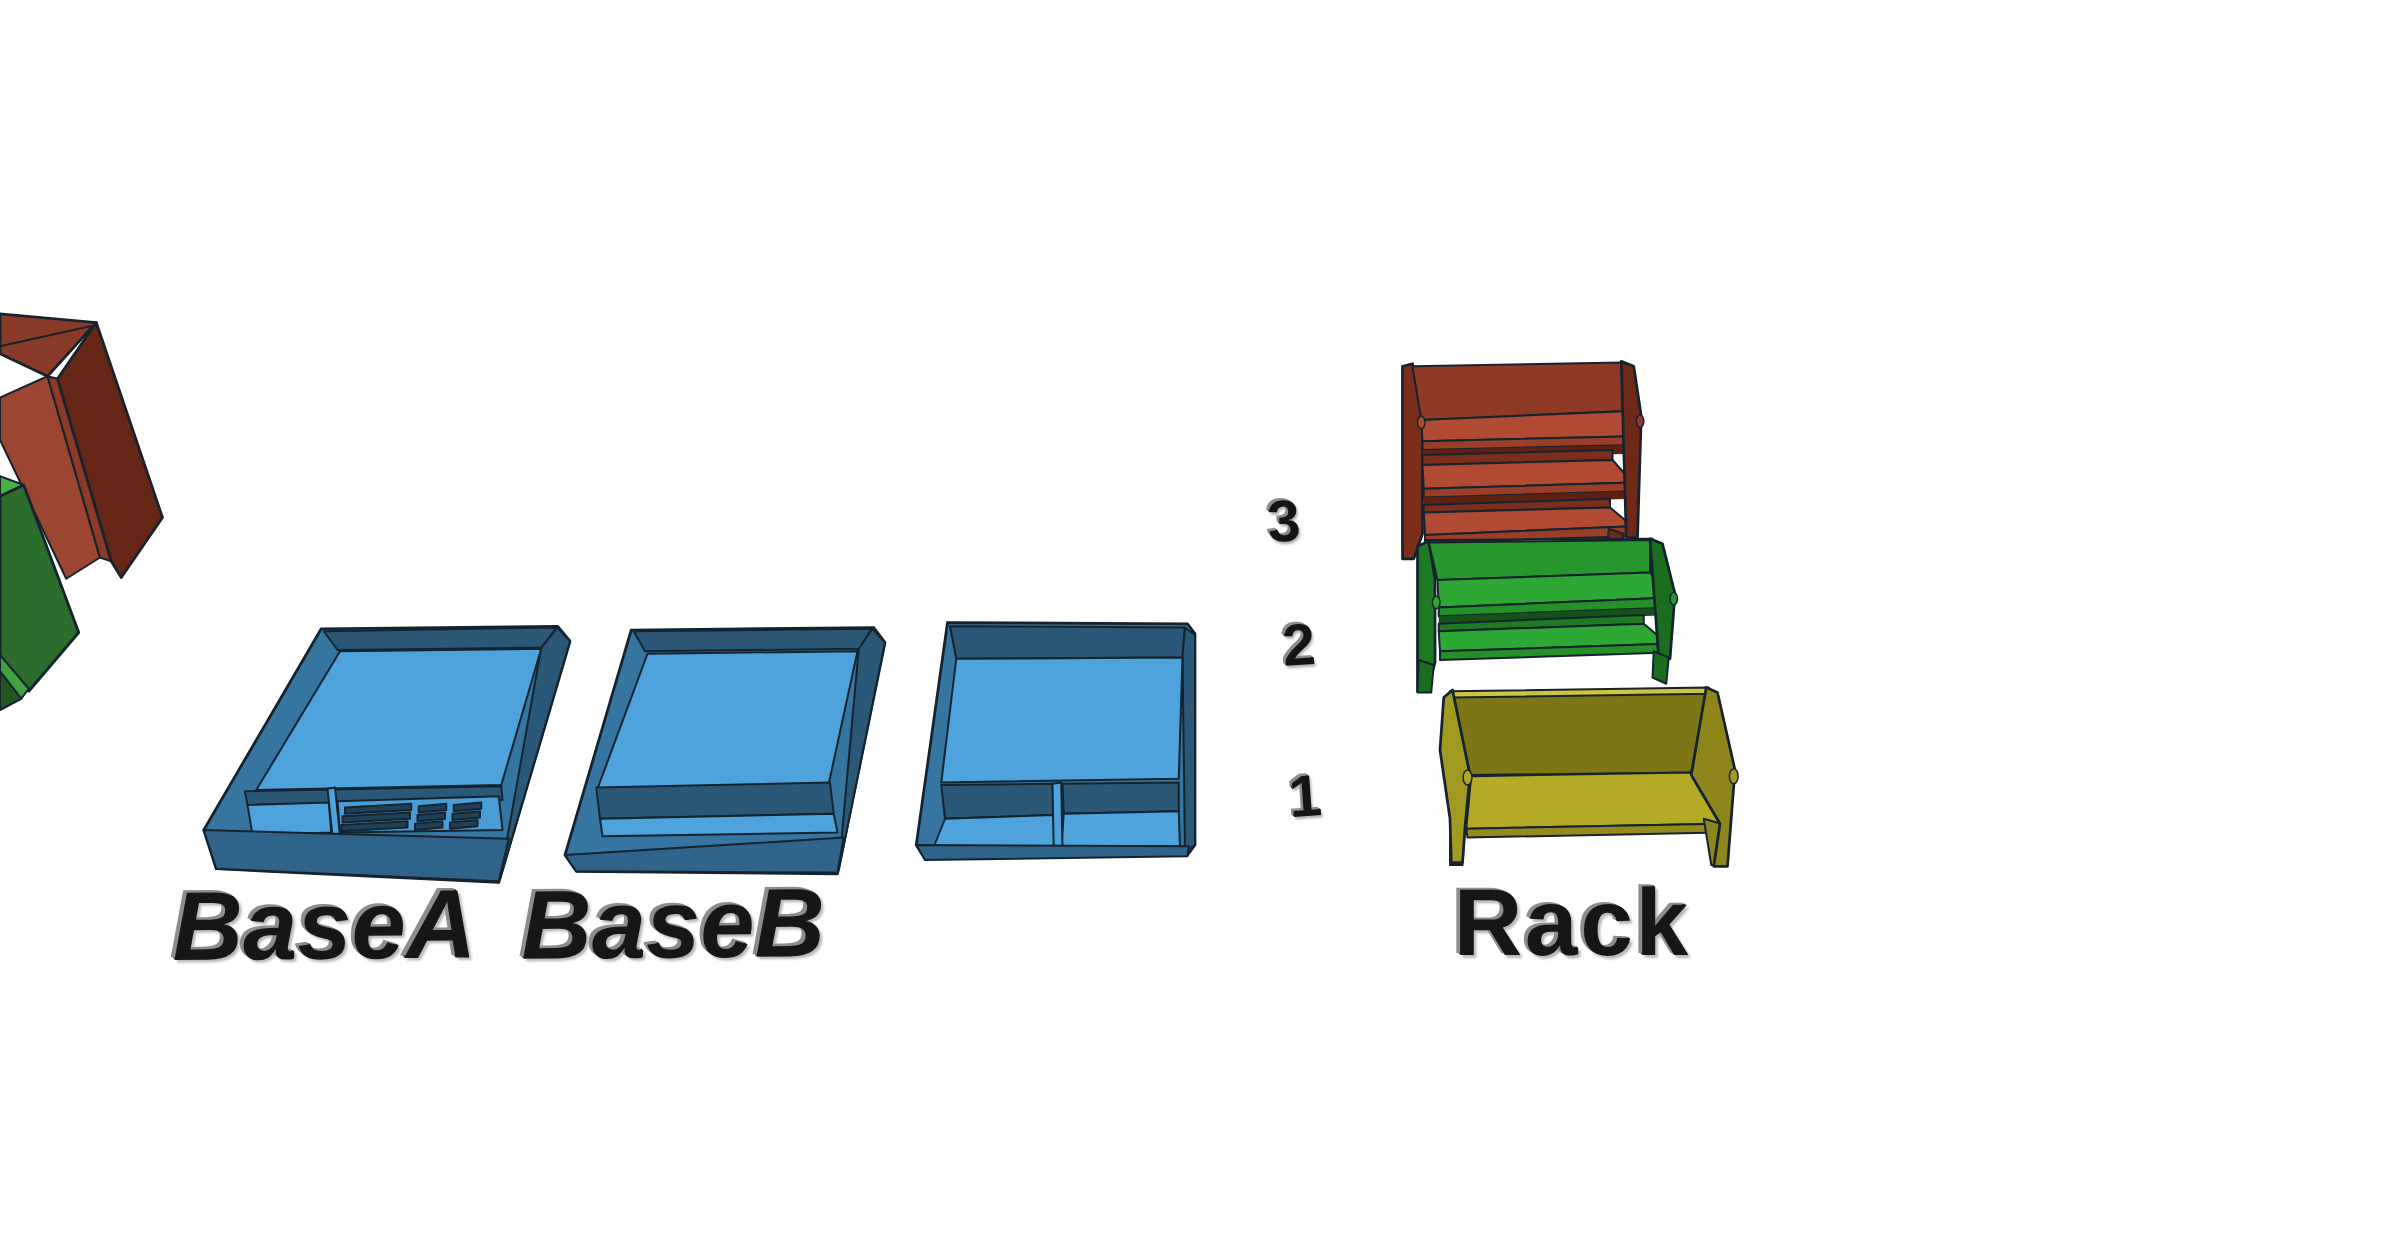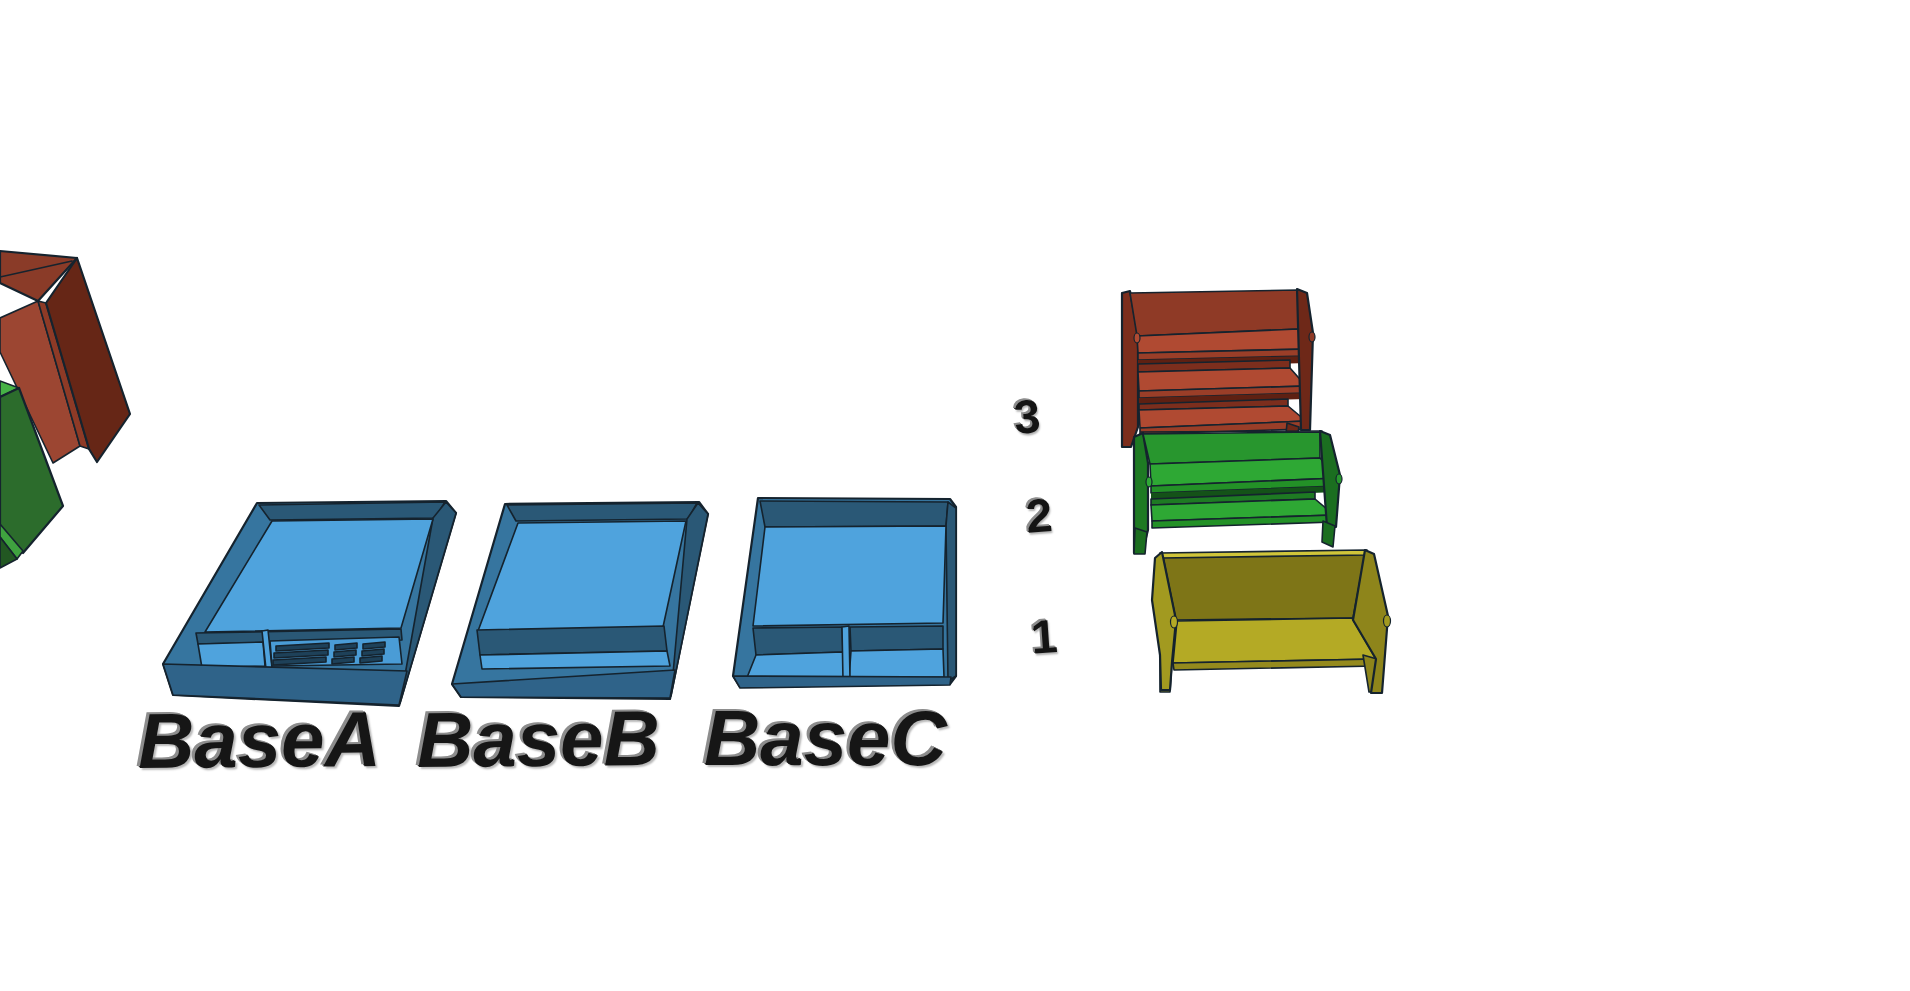--- a/index.html
+++ b/index.html
@@ -136,17 +136,17 @@
       <polygon points="1363,655 1377,659 1380,692 1369,692" fill="#8E851B"></polygon>
       <polygon points="1162,552 1155,558 1152,600 1160,655 1161,690 1170,690 1172,662 1176,620" class="heavy" fill="#A29A20"></polygon>
       <polygon points="1365,550 1374,554 1388,616 1382,693 1371,693 1376,659 1353,620" class="heavy" fill="#8E851B"></polygon>
       <ellipse cx="1387" cy="621" rx="3.5" ry="6" stroke="#15232e" stroke-width="1.2" fill="#A29A20"></ellipse>
       <ellipse cx="1174" cy="622" rx="3.5" ry="6" stroke="#15232e" stroke-width="1.2" fill="#B4AA25"></ellipse>
     </g>
   </svg>
 
   <div class="lbl lbl-italic" id="lbl-base-a">BaseA</div>
   <div class="lbl lbl-italic" id="lbl-base-b">BaseB</div>
-  <div class="lbl lbl-italic" id="lbl-base-c">BaseC</div>
+  <div class="lbl" id="lbl-rack">Rack</div>
   <div class="num" id="num-3">3</div>
   <div class="num" id="num-2">2</div>
   <div class="num" id="num-1">1</div>
 </div>
 
 </body></html>

